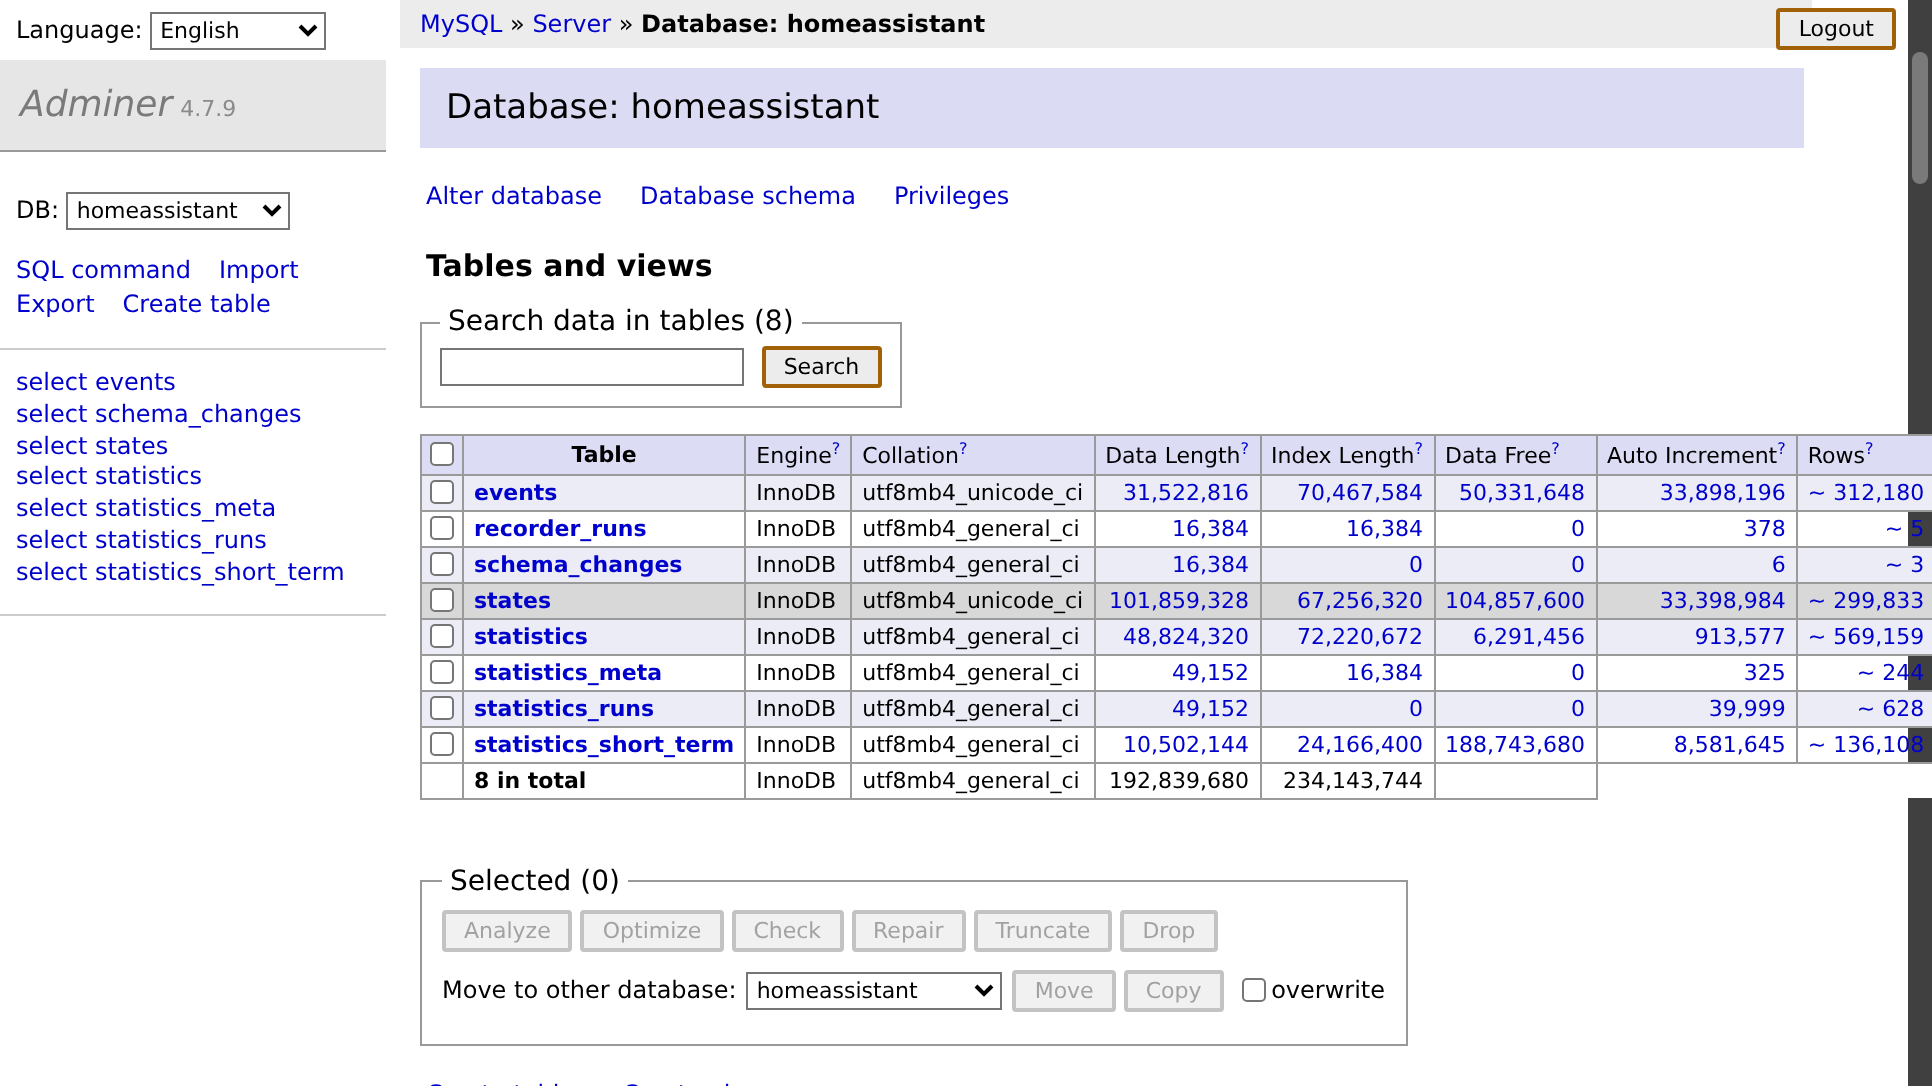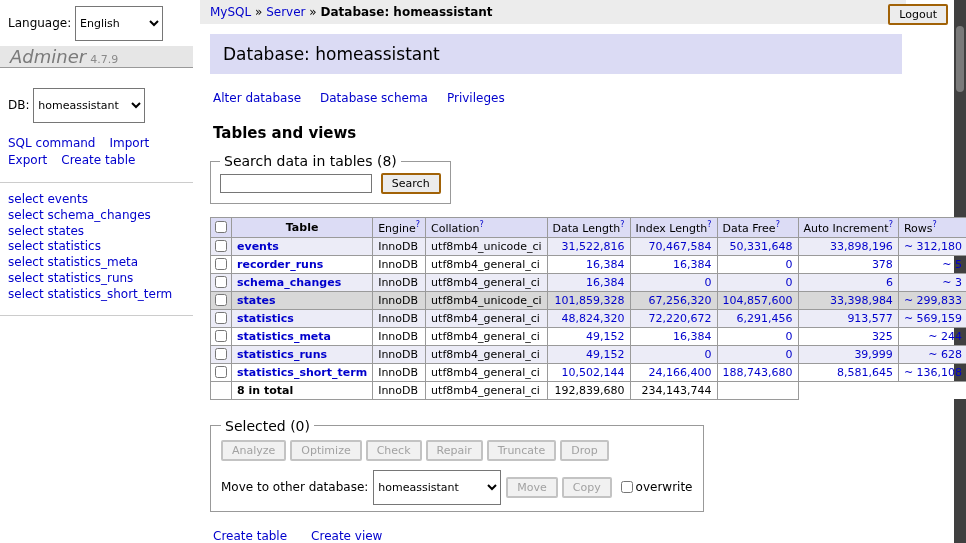--- a/index.html
+++ b/index.html
@@ -9,28 +9,28 @@
   *{box-sizing:border-box;}
   html,body{margin:0;padding:0;}
   body{
     width:966px;height:543px;position:relative;overflow:hidden;background:#fff;
     font:12px "DejaVu Sans","Liberation Sans",sans-serif;color:#000;
   }
   a{color:var(--link);text-decoration:none;cursor:pointer;}
   button{font:11px "DejaVu Sans","Liberation Sans",sans-serif;padding:2px 9px;background:#ececec;
     border:2px solid #a16207;border-radius:2px;color:#000;}
   button:disabled{color:#a2a2a2;border-color:#c3c3c3;background:#f1f1f1;}
-  select{font:11px "DejaVu Sans","Liberation Sans",sans-serif;background:#fff;border:1px solid #767676;height:35px;}
+  select{font:11px "DejaVu Sans","Liberation Sans",sans-serif;background:#fff;border:1px solid #767676;height:19px;}
   input[type=text]{font:11px "DejaVu Sans","Liberation Sans",sans-serif;border:1px solid #767676;height:19px;padding:1px 3px;}
 
   
   .sidebar{position:absolute;left:0;top:0;width:193px;}
   .lang-row{padding:6px 8px 5px;}
   .lang-row select{width:88px;}
-  .brand{background:var(--brand-bg);border-bottom:1px solid #999;padding:0 10px;}
+  .brand{background:var(--brand-bg);border-bottom:1px solid #999;padding:12px 10px;}
   .brand-name{font-size:18px;font-style:italic;color:#7a7a7a;}
   .brand-ver{font-size:11px;color:#8a8a8a;margin-left:4px;}
   .db-row{margin:20px 0 4px;padding:0 8px;}
   .db-row select{width:112px;}
   .cmd-links{padding:8px 8px 13px;border-bottom:1px solid #ccc;}
   .cmd-links div{line-height:1.4;}
   .cmd-links a{margin-right:14px;}
   .tbl-links{padding:9px 8px 12px;border-bottom:1px solid #ccc;}
   .tbl-links a{display:block;line-height:1.33;}
 
@@ -66,21 +66,21 @@
   tbody tr.hl td{background:var(--hl-bg);}
   td.cb,th.cb{text-align:center;padding:1px 3px;}
   td.num{text-align:right;color:var(--link);}
   td.num a{color:var(--link);}
   td.name a{font-weight:bold;}
   tr.total td{background:#fff;}
   tr.total td.num{color:#000;}
   td.nob{border:none;background:#fff;}
   input[type=checkbox]{width:12px;height:12px;margin:1px;vertical-align:middle;}
 
-  .selected-fs{margin:18px 0 0 10px;padding:6px 10px 6px;}
+  .selected-fs{margin:33px 0 0 10px;padding:6px 10px 16px;}
   .btn-row button{margin-right:4px;}
   .move-row{margin-top:9px;font-size:12px;}
   .move-row select{width:128px;margin:0 5px;}
   .move-row button{margin-right:4px;}
   .move-row label{margin-left:2px;}
   .links-row{margin:17px 0 0 13px;}
   .links-row a{margin-right:24px;}
 </style>
 </head>
 <body>

